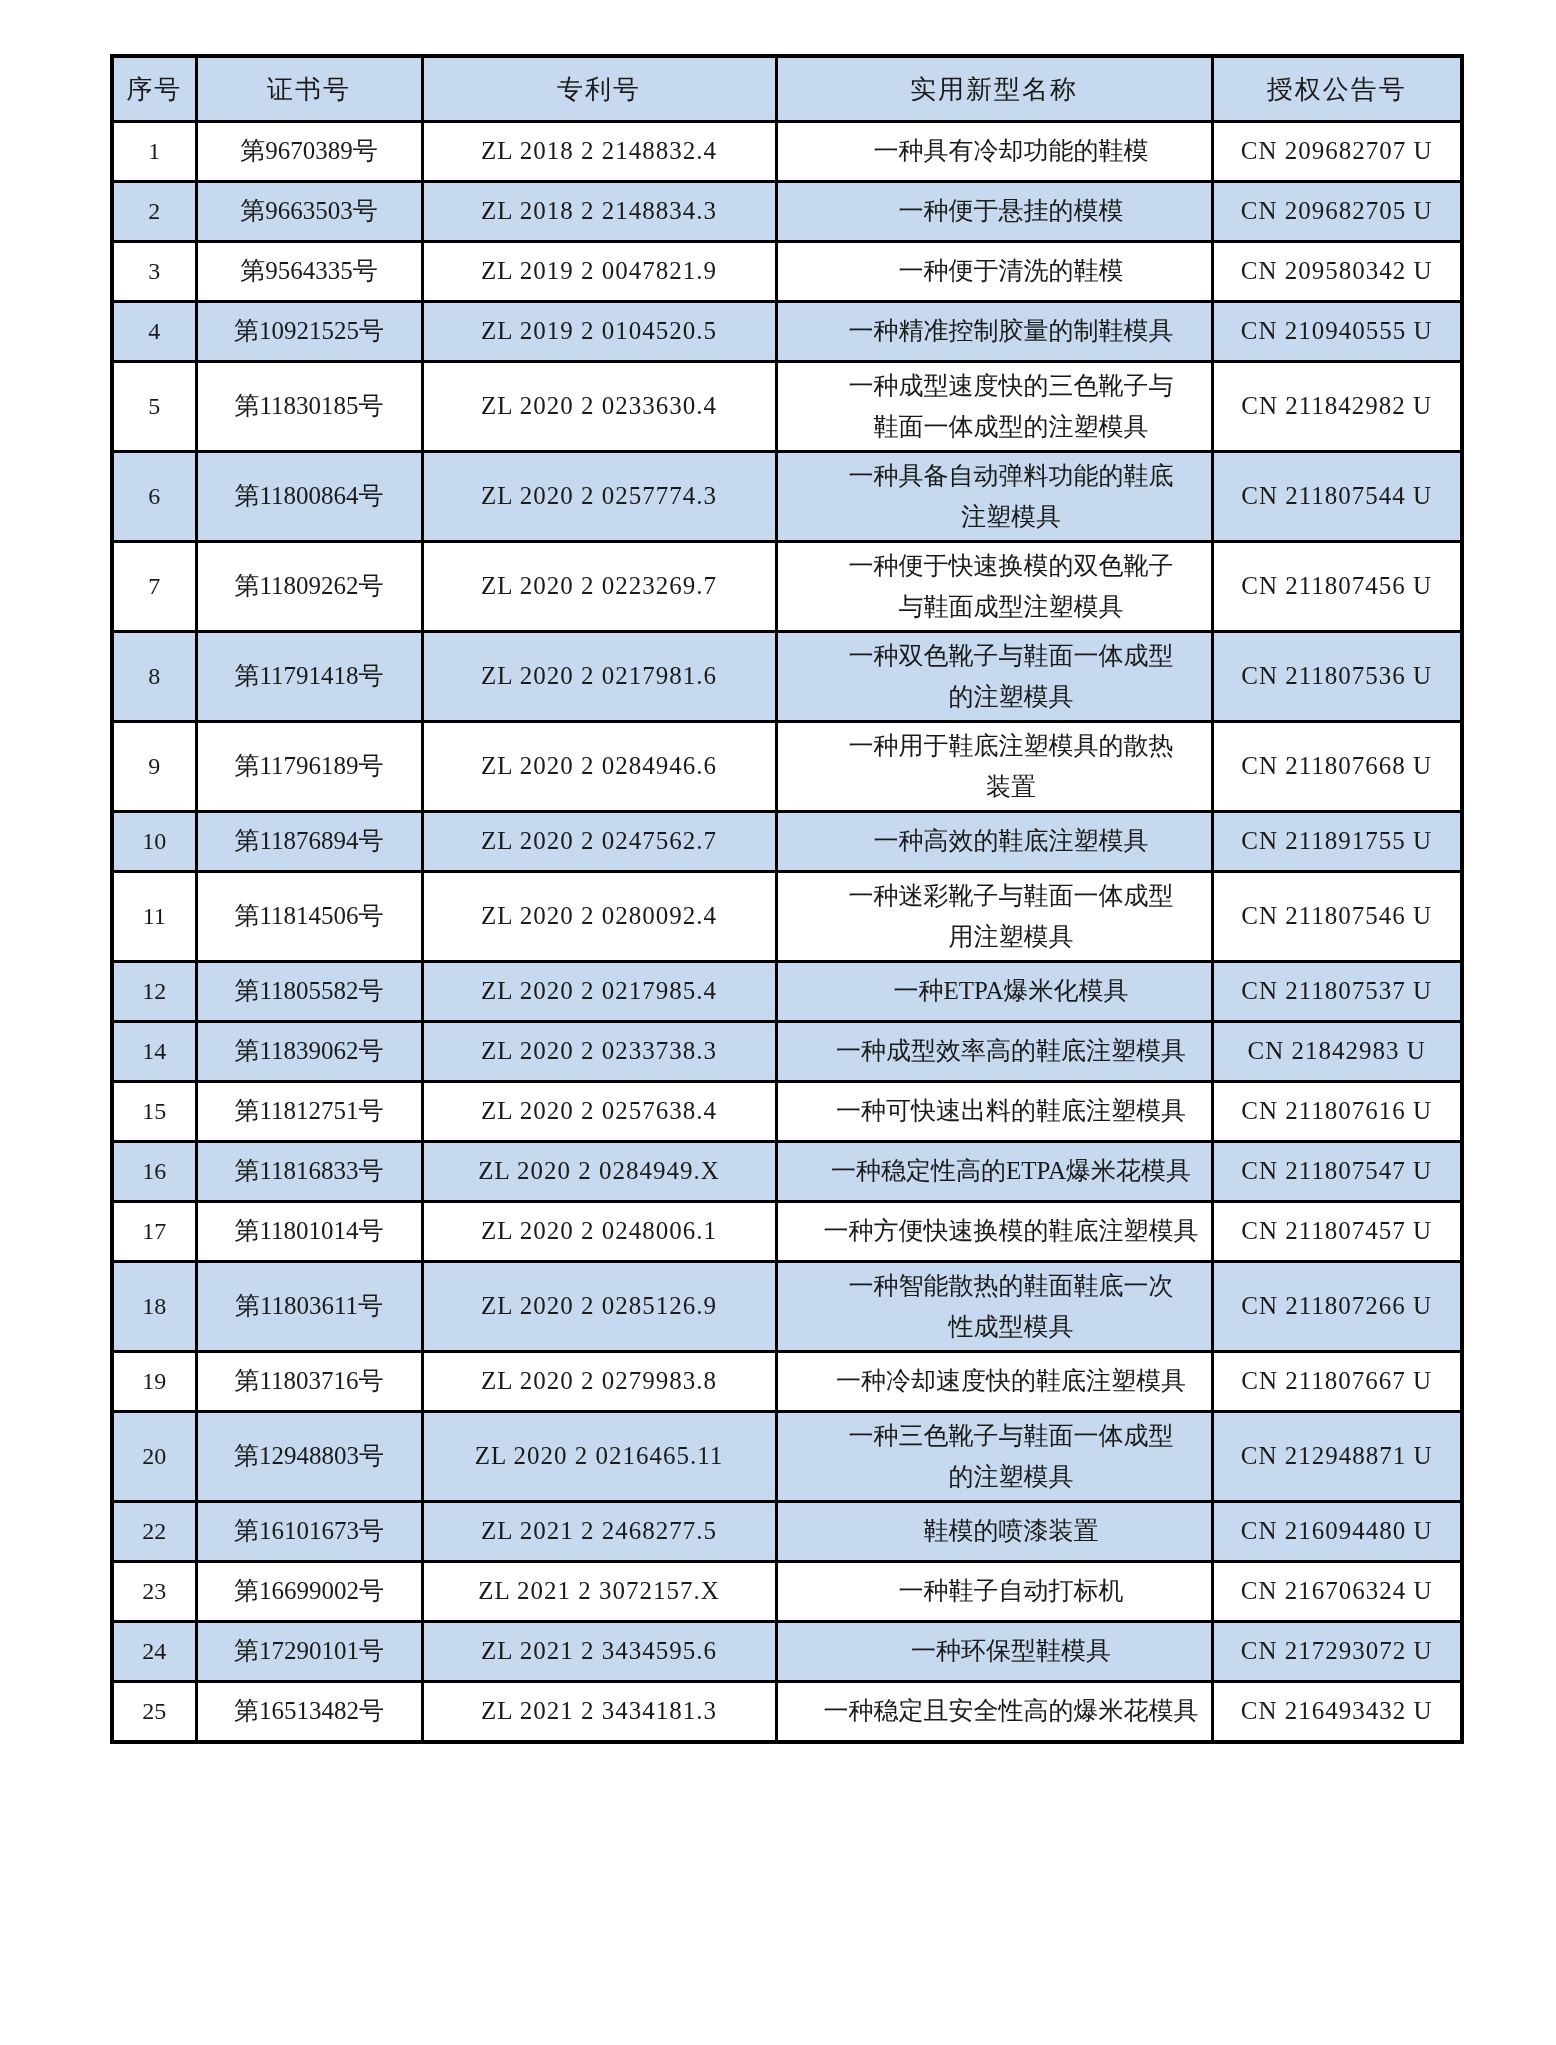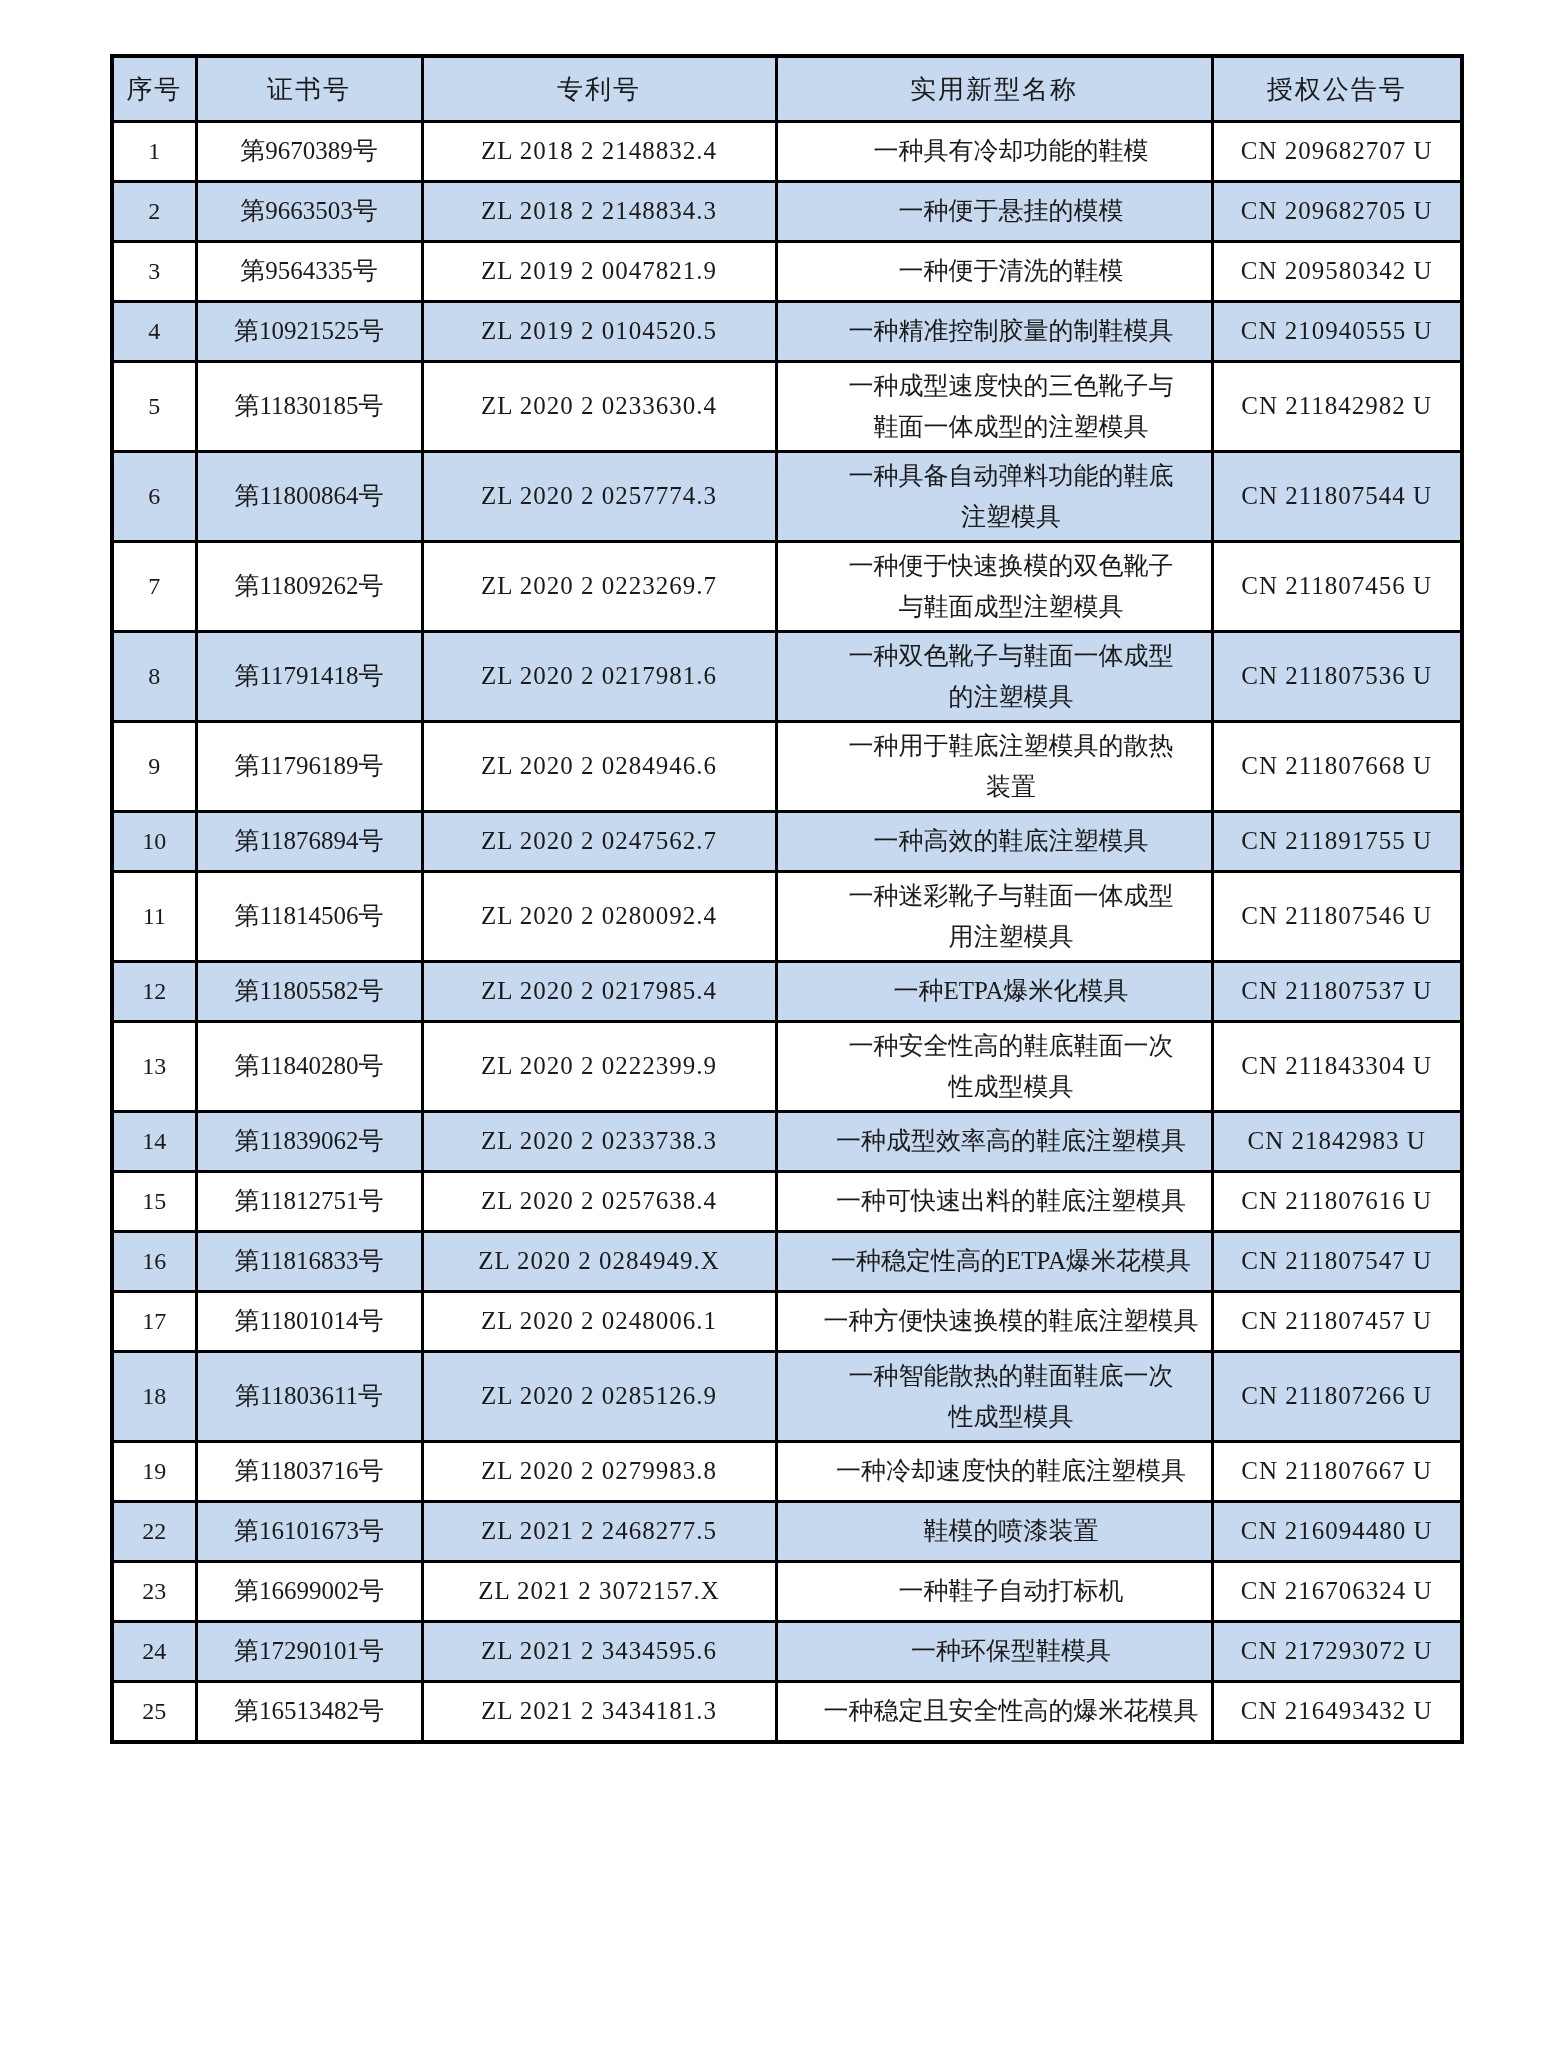--- a/index.html
+++ b/index.html
@@ -153,28 +153,20 @@
 用注塑模具</td>
     <td class="c-pub">CN 211807546 U</td>
   </tr>
         <tr class="alt">
     <td class="c-no">12</td>
     <td class="c-cert">第11805582号</td>
     <td class="c-pat">ZL 2020 2 0217985.4</td>
     <td class="c-name">一种ETPA爆米化模具</td>
     <td class="c-pub">CN 211807537 U</td>
   </tr>
-        <tr>
-    <td class="c-no">13</td>
-    <td class="c-cert">第11840280号</td>
-    <td class="c-pat">ZL 2020 2 0222399.9</td>
-    <td class="c-name">一种安全性高的鞋底鞋面一次
-性成型模具</td>
-    <td class="c-pub">CN 211843304 U</td>
-  </tr>
         <tr class="alt">
     <td class="c-no">14</td>
     <td class="c-cert">第11839062号</td>
     <td class="c-pat">ZL 2020 2 0233738.3</td>
     <td class="c-name">一种成型效率高的鞋底注塑模具</td>
     <td class="c-pub">CN 21842983 U</td>
   </tr>
         <tr>
     <td class="c-no">15</td>
     <td class="c-cert">第11812751号</td>
@@ -205,20 +197,28 @@
     <td class="c-pub">CN 211807266 U</td>
   </tr>
         <tr>
     <td class="c-no">19</td>
     <td class="c-cert">第11803716号</td>
     <td class="c-pat">ZL 2020 2 0279983.8</td>
     <td class="c-name">一种冷却速度快的鞋底注塑模具</td>
     <td class="c-pub">CN 211807667 U</td>
   </tr>
         <tr class="alt">
+    <td class="c-no">20</td>
+    <td class="c-cert">第12948803号</td>
+    <td class="c-pat">ZL 2020 2 0216465.11</td>
+    <td class="c-name">一种三色靴子与鞋面一体成型
+的注塑模具</td>
+    <td class="c-pub">CN 212948871 U</td>
+  </tr>
+        <tr class="alt">
     <td class="c-no">22</td>
     <td class="c-cert">第16101673号</td>
     <td class="c-pat">ZL 2021 2 2468277.5</td>
     <td class="c-name">鞋模的喷漆装置</td>
     <td class="c-pub">CN 216094480 U</td>
   </tr>
         <tr>
     <td class="c-no">23</td>
     <td class="c-cert">第16699002号</td>
     <td class="c-pat">ZL 2021 2 3072157.X</td>

